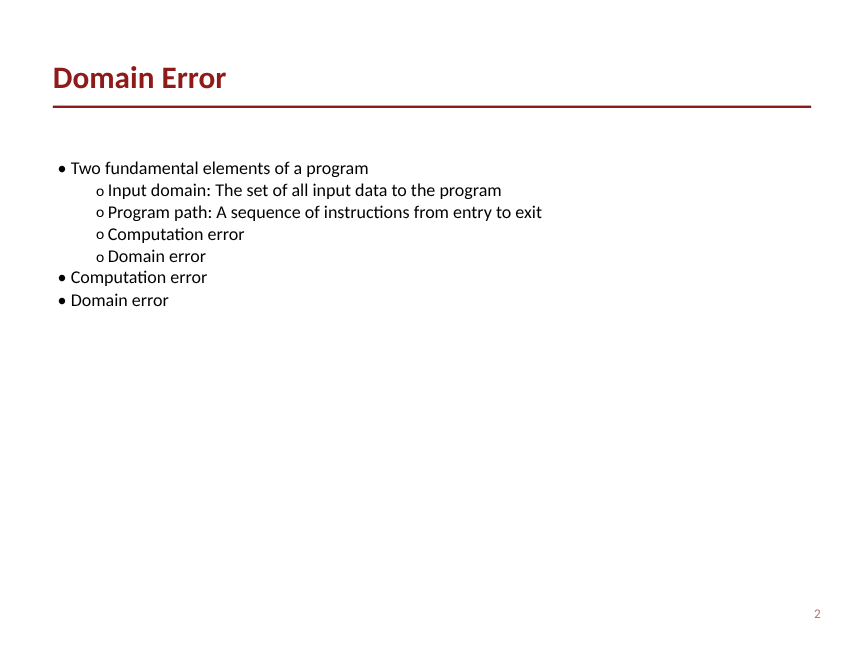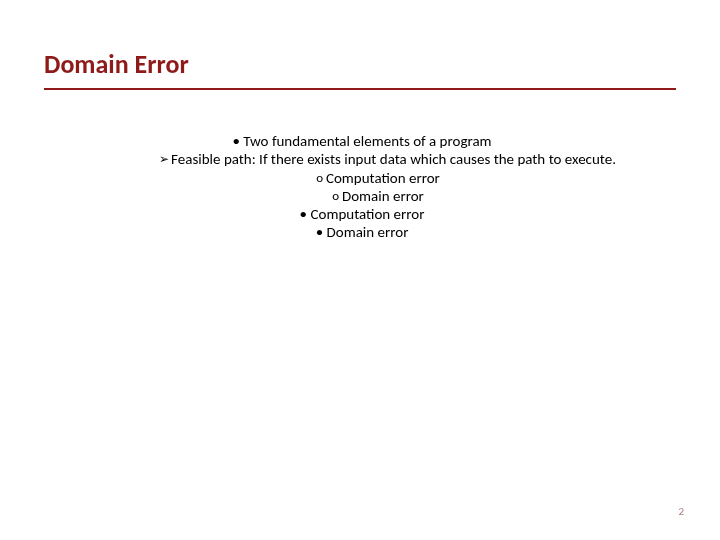--- a/index.html
+++ b/index.html
@@ -23,21 +23,20 @@
     font-weight: 700;
     font-size: 26px;
     border-bottom: 2px solid #8e1a1a;
     padding-bottom: 8px;
     width: 100%;
     margin-bottom: 42px;
   }
   .body {
     font-size: 15px;
     line-height: 1.22;
-    text-align: center;
   }
   .lvl1 {
     padding-left: 16px;
     text-indent: -12px;
     margin-top: 0px;
   }
   .lvl1::before {
     content: "• ";
   }
   .lvl2 {
@@ -70,21 +69,22 @@
   }
 </style>
 </head>
 <body>
 
 <div class="slide">
   <div class="title">Domain Error</div>
 
   <div class="body">
     <div class="lvl1"><span>Two fundamental elements of a program</span></div>
-    <div class="lvl3"><span>Feasible path: If there exists input data which causes the path to execute.</span></div>
+    <div class="lvl2"><span>Input domain: The set of all input data to the program</span></div>
+    <div class="lvl2"><span>Program path: A sequence of instructions from entry to exit</span></div>
     <div class="lvl2"><span>Computation error</span></div>
     <div class="lvl2"><span>Domain error</span></div>
     <div class="lvl1"><span>Computation error</span></div>
     <div class="lvl1"><span>Domain error</span></div>
   </div>
 
   <div class="page-num">2</div>
 </div>
 
 </body></html>

